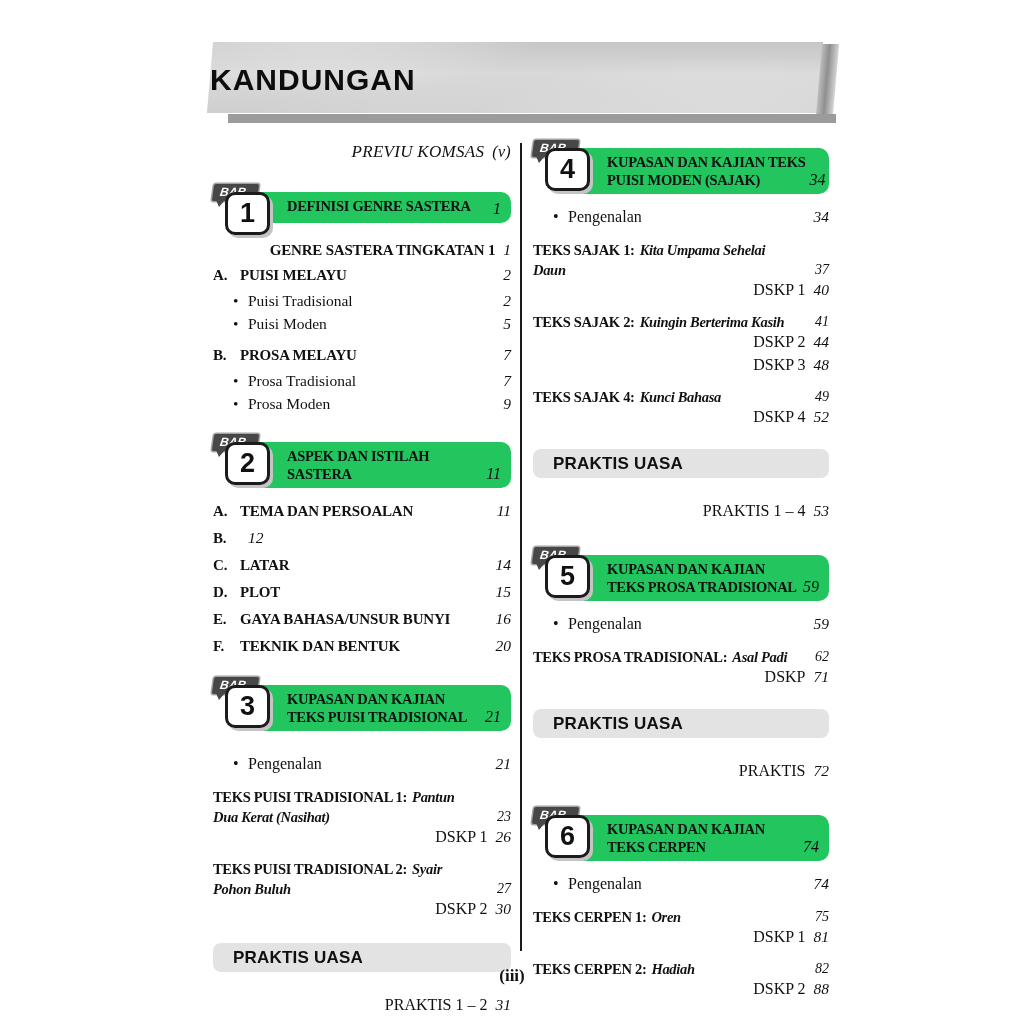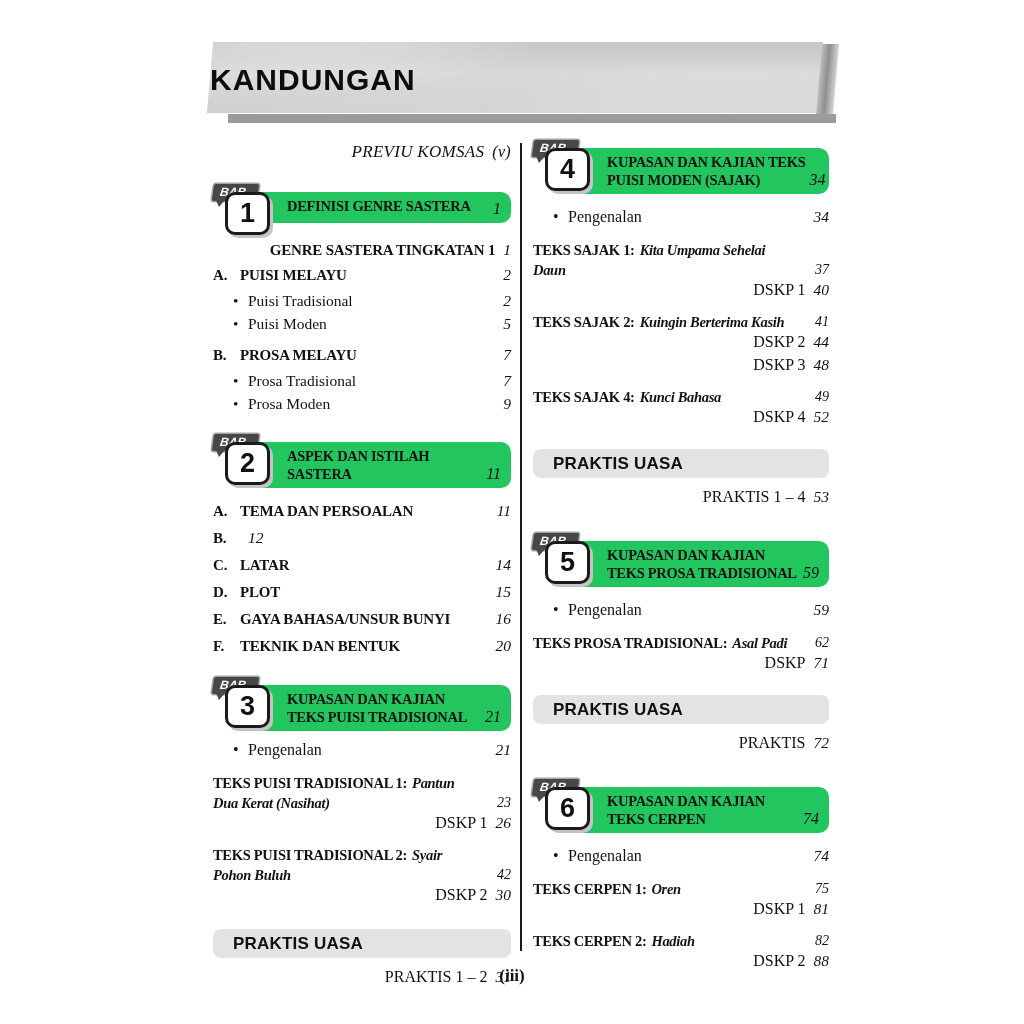--- a/index.html
+++ b/index.html
@@ -76,21 +76,21 @@
   
   .praktis-banner { background:#e3e3e3; border-radius:8px; padding:4px 20px; height:29px;
     font-family:"Liberation Sans", sans-serif; font-weight:bold; font-size:17px;
     letter-spacing:.2px; color:#101010; line-height:21px; }
 
   
   .footer { position:absolute; top:966px; left:0; width:1024px; text-align:center;
     font-weight:bold; font-size:17px; }
 
   
-  .mt8{margin-top:8px;} .mt10{margin-top:10px;} .mt12{margin-top:12px;} .mt16{margin-top:16px;}
+  .mt8{margin-top:22px;} .mt10{margin-top:10px;} .mt12{margin-top:12px;} .mt16{margin-top:16px;}
   .mt20{margin-top:20px;} .mt22{margin-top:22px;} .mt24{margin-top:24px;} .mt26{margin-top:26px;}
 </style>
 </head>
 <body>
 
 <div class="page">
 
   <div class="banner"></div>
   <div class="banner-right-shadow"></div>
   <div class="banner-bottom-shadow"></div>
@@ -222,21 +222,21 @@
       <span class="pfx">TEKS PUISI TRADISIONAL 1:</span><span class="ttl">Pantun Dua Kerat (Nasihat)</span>
       <span class="pg">23</span>
     </div>
     <div class="row spread dskp">
       <span class="lbl">DSKP 1</span>
       <span class="pg">26</span>
     </div>
 
     <div class="teks mt12">
       <span class="pfx">TEKS PUISI TRADISIONAL 2:</span><span class="ttl">Syair Pohon Buluh</span>
-      <span class="pg">42</span>
+      <span class="pg">27</span>
     </div>
     <div class="row spread dskp">
       <span class="lbl">DSKP 2</span>
       <span class="pg">30</span>
     </div>
 
     <div class="praktis-banner mt24">PRAKTIS UASA</div>
     <div class="row spread praktis-row mt8">
       <span class="lbl">PRAKTIS 1 – 2</span>
       <span class="pg">31</span>

